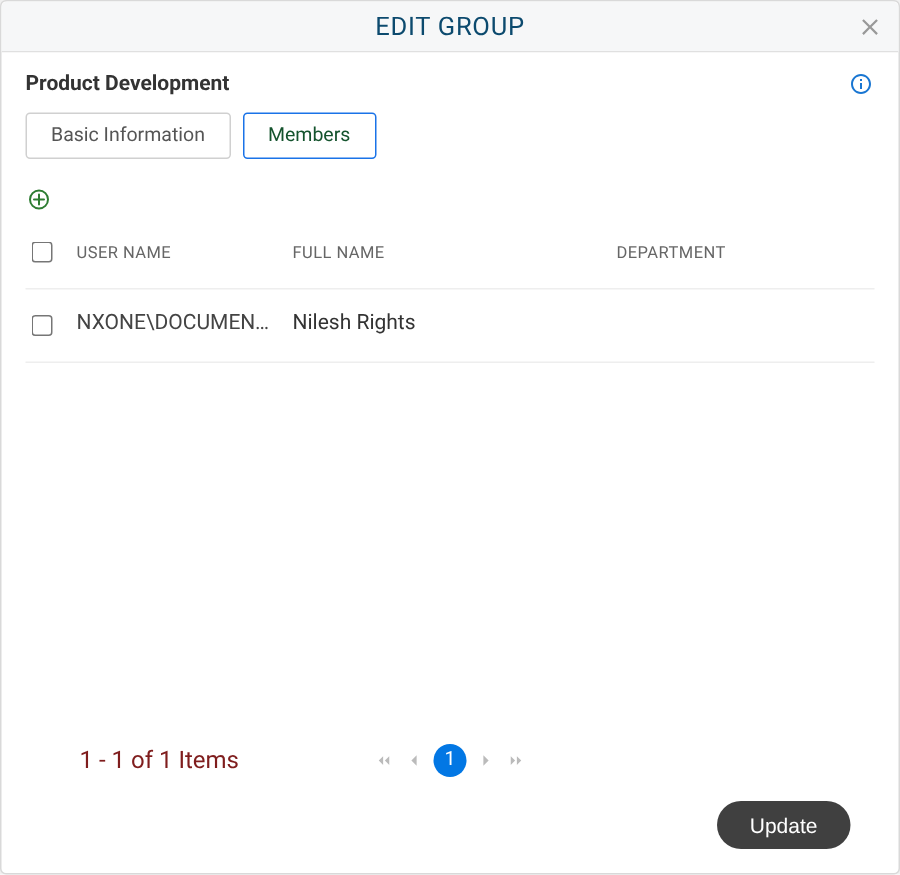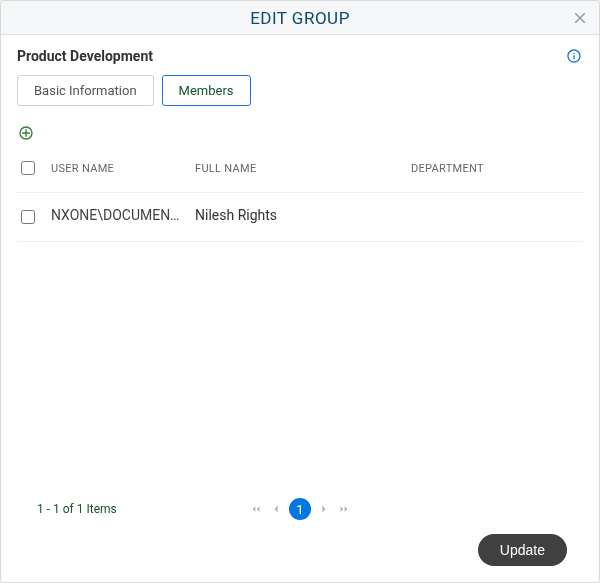--- a/index.html
+++ b/index.html
@@ -138,22 +138,23 @@
     cursor: pointer;
   }
   .spacer { flex: 1; }
   .pager {
     display: flex;
     align-items: center;
     padding: 0 20px 18px 20px;
     position: relative;
   }
   .page-status {
-    font-size: 12px;
-    color: #14532d;
+    font-size: 16px;
+    color: #7f1d1d;
+    margin-left: 16px;
   }
   .page-controls {
     position: absolute;
     left: 50%;
     transform: translateX(-50%);
     display: flex;
     align-items: center;
     gap: 6px;
     color: #bbb;
   }

